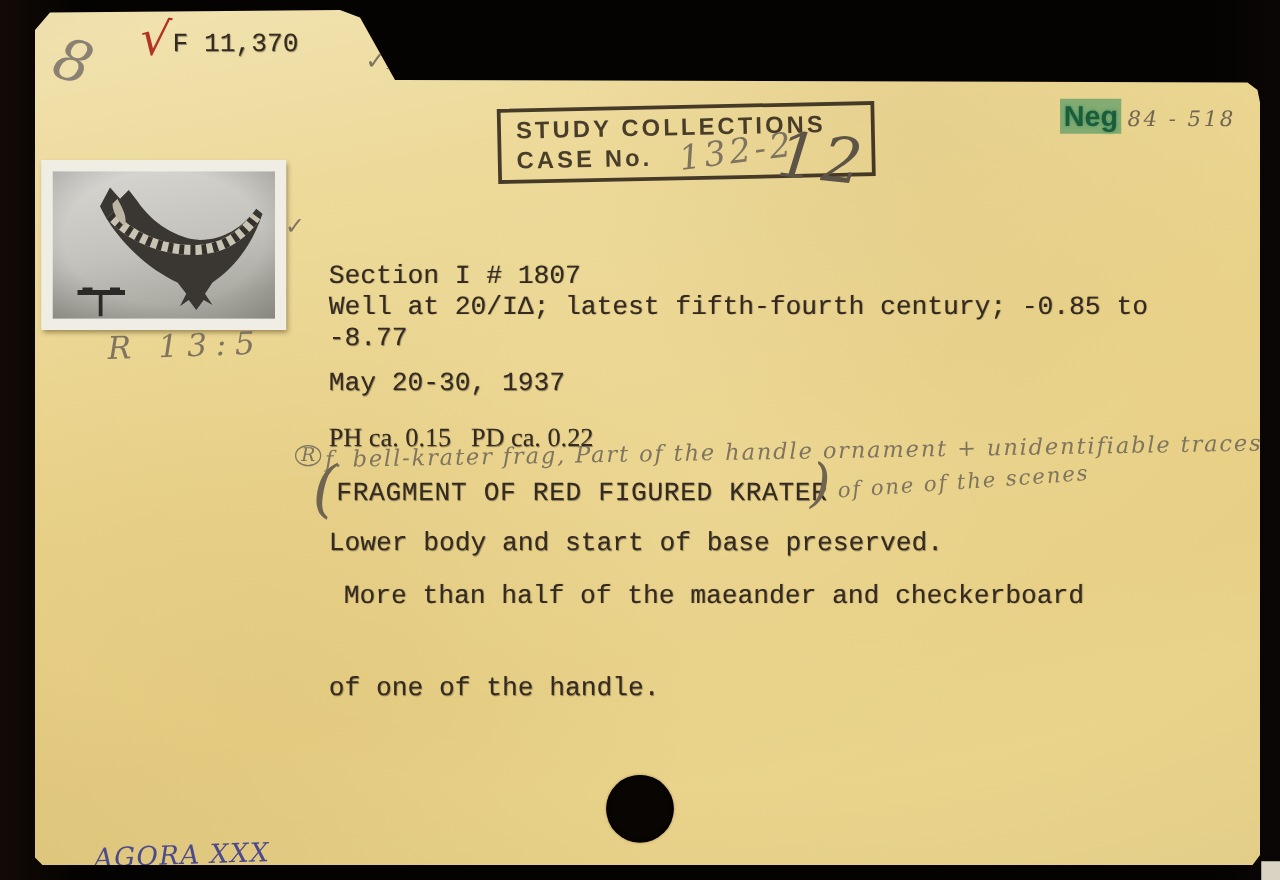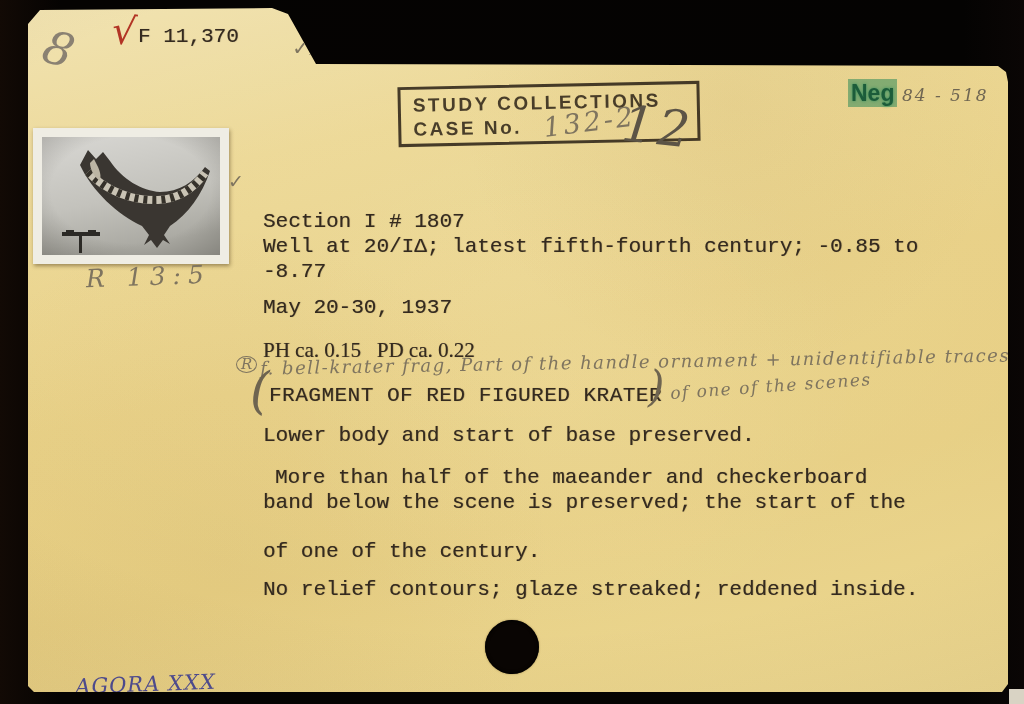--- a/index.html
+++ b/index.html
@@ -140,23 +140,21 @@
     <span class="pencil" style="left:60px;top:256px;font-size:25px;letter-spacing:7px;transform:rotate(-2deg);">R 13:5</span>
 
     <span class="typed" style="left:237px;top:203px;">Section I # 1807</span>
     <span class="typed" style="left:237px;top:228px;">Well at 20/IΔ; latest fifth-fourth century; -0.85 to</span>
     <span class="typed" style="left:237px;top:253px;">-8.77</span>
     <span class="typed" style="left:237px;top:289px;">May 20-30, 1937</span>
     <span class="typed" style="left:237px;top:332px;font-family:Liberation Serif, serif;">PH ca. 0.15   PD ca. 0.22</span>
     <span class="typed" style="left:243px;top:377px;letter-spacing:0.5px;">FRAGMENT OF RED FIGURED KRATER</span>
     <span class="typed" style="left:237px;top:417px;">Lower body and start of base preserved.</span>
     <span class="typed" style="left:249px;top:459px;">More than half of the maeander and checkerboard</span>
-    <span class="typed" style="left:237px;top:484px;">band below the scene is preserved; the start of the</span>
-    <span class="typed" style="left:237px;top:533px;">of one of the century.</span>
-    <span class="typed" style="left:237px;top:571px;">No relief contours; glaze streaked; reddened inside.</span>
+    <span class="typed" style="left:237px;top:533px;">of one of the handle.</span>
 
     <span class="pencil circled" style="left:210px;top:348px;font-size:15px;">R</span>
     <span class="pencil" style="left:234px;top:345px;font-size:18px;letter-spacing:1.5px;transform:rotate(-1deg);">f. bell-krater frag, Part of the handle ornament + unidentifiable traces</span>
     <span class="pencil" style="left:224px;top:358px;font-size:50px;color:#6e6450;">(</span>
     <span class="pencil" style="left:622px;top:358px;font-size:42px;color:#6e6450;">)</span>
     <span class="pencil" style="left:644px;top:370px;font-size:17px;letter-spacing:1.5px;transform:rotate(-4deg);">of one of the scenes</span>
 
     <div class="pencil blue-ink" style="left:4px;top:646px;font-size:21px;letter-spacing:1px;transform:rotate(-2deg);color:#4d4a8c;">
       <span>AGORA XXX</span>
       <span class="circled-blue">456</span>

